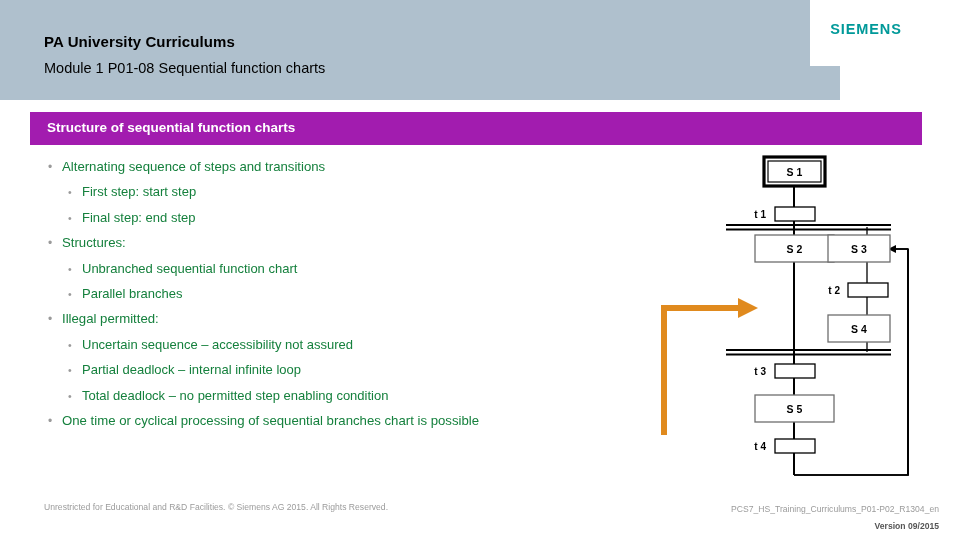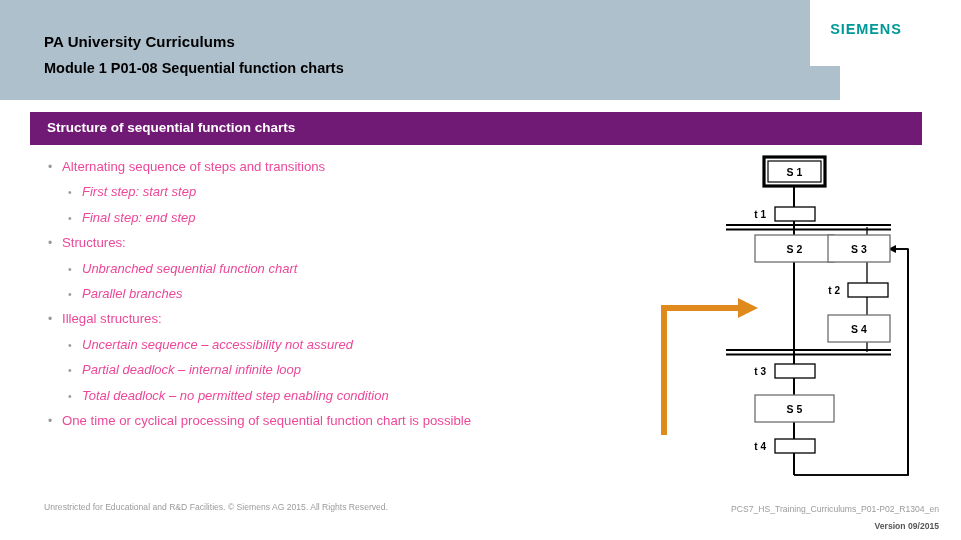--- a/index.html
+++ b/index.html
@@ -32,21 +32,21 @@
     font-size: 15px;
     font-weight: bold;
     color: #000000;
     letter-spacing: 0.1px;
     white-space: nowrap;
   }
   .header-subtitle {
     position: absolute;
     left: 44px; top: 60px;
     font-size: 14.5px;
-    font-weight: bold;
+    font-weight: normal;
     color: #000000;
     white-space: nowrap;
   }
 
   
   .logo-box {
     position: absolute;
     left: 810px; top: 0px;
     width: 112px; height: 60px;
     background: #ffffff;
@@ -67,21 +67,21 @@
     left: 810px; top: 56px;
     width: 112px; height: 10px;
     background: #ffffff;
   }
 
   
   .section-bar {
     position: absolute;
     left: 30px; top: 112px;
     width: 892px; height: 33px;
-    background: #701a75;
+    background: #a21caf;
   }
   .section-bar-label {
     position: absolute;
     left: 17px; top: 8px;
     font-size: 13.5px;
     font-weight: bold;
     color: #ffffff;
     white-space: nowrap;
   }
 
@@ -100,26 +100,26 @@
   .bullet-row .marker {
     display: inline-block;
     width: 14px;
     color: #9a9a9a;
     font-size: 12px;
     text-align: left;
   }
   .bullet-row .txt {
     display: inline-block;
     font-size: 13.2px;
-    color: #ec4899;
+    color: #15803d;
   }
   .lvl1 { padding-left: 8px; }
   .lvl2 { padding-left: 28px; }
   .lvl2 .marker { font-size: 10.5px; }
-  .lvl2 .txt { font-size: 13px; font-style: italic; }
+  .lvl2 .txt { font-size: 13px; }
 
   
   .sfc {
     position: absolute;
     left: 640px; top: 145px;
     width: 321px; height: 340px;
   }
   .sfc svg { display: block; }
 
   
@@ -195,37 +195,37 @@
     <div class="bullet-row lvl2">
       <span class="marker">•</span><span class="txt">Unbranched sequential function chart</span>
     </div>
 
 
     <div class="bullet-row lvl2">
       <span class="marker">•</span><span class="txt">Parallel branches</span>
     </div>
 
     <div class="bullet-row lvl1">
-      <span class="marker">•</span><span class="txt">Illegal structures:</span>
+      <span class="marker">•</span><span class="txt">Illegal permitted:</span>
     </div>
 
     <div class="bullet-row lvl2">
       <span class="marker">•</span><span class="txt">Uncertain sequence – accessibility not assured</span>
     </div>
 
     <div class="bullet-row lvl2">
       <span class="marker">•</span><span class="txt">Partial deadlock – internal infinite loop</span>
     </div>
 
     <div class="bullet-row lvl2">
       <span class="marker">•</span><span class="txt">Total deadlock – no permitted step enabling condition</span>
     </div>
 
     <div class="bullet-row lvl1">
-      <span class="marker">•</span><span class="txt">One time or cyclical processing of sequential function chart is possible</span>
+      <span class="marker">•</span><span class="txt">One time or cyclical processing of sequential branches chart is possible</span>
     </div>
 
   </div>
 
   <div class="sfc">
     <svg width="321" height="340" viewBox="0 0 321 340" xmlns="http://www.w3.org/2000/svg">
 
       <g stroke="#000000" stroke-width="2" fill="none">
 
         <line x1="154" y1="41" x2="154" y2="62"></line>

